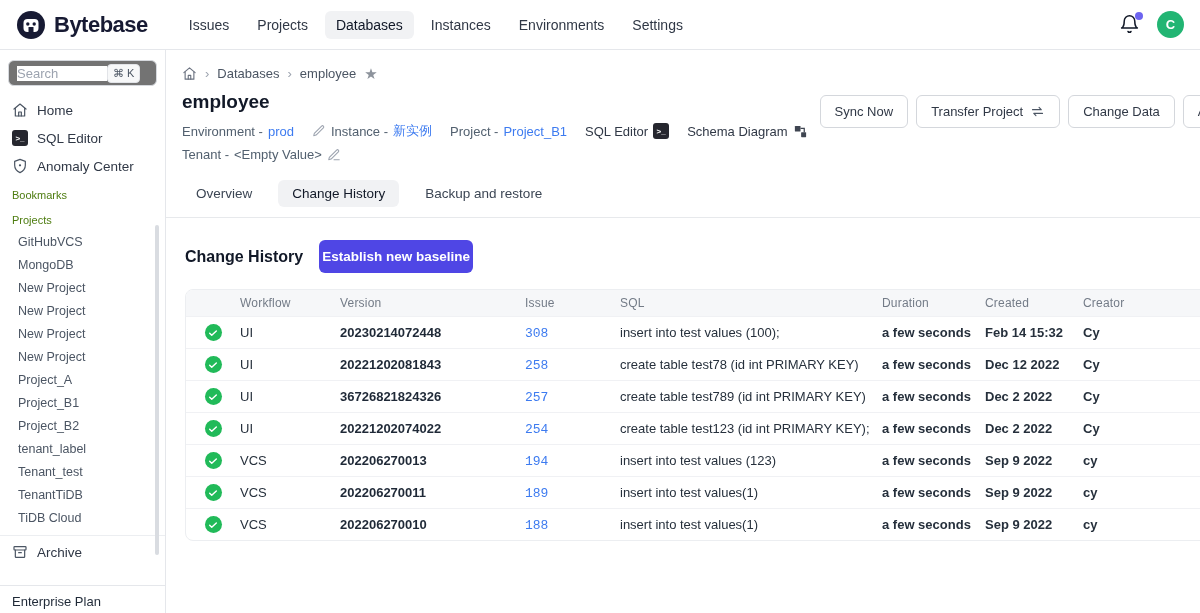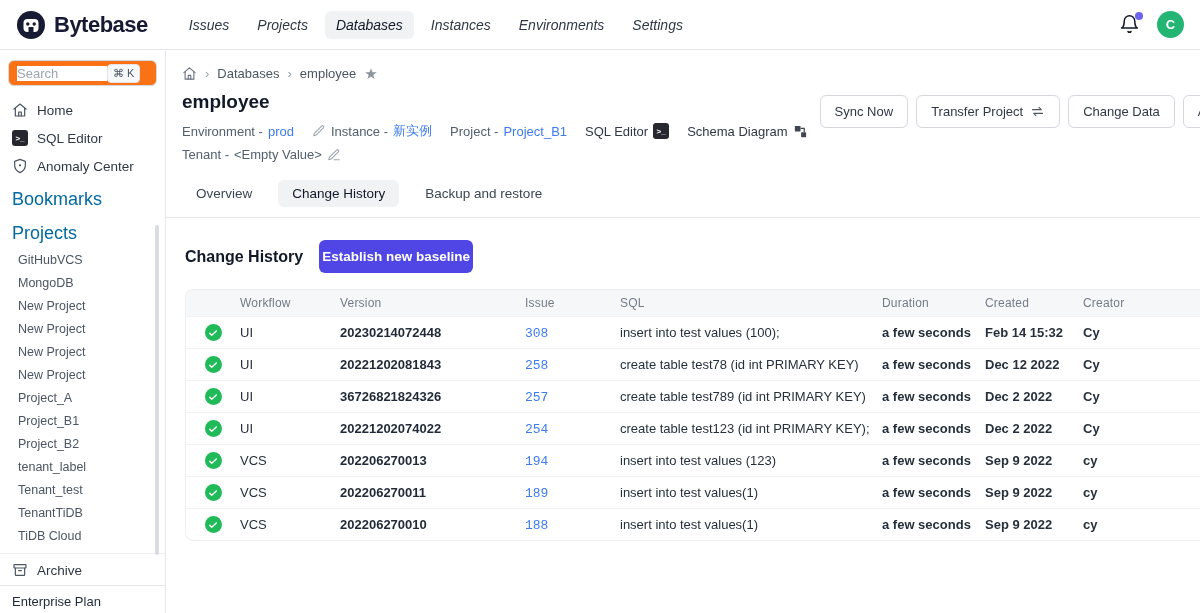--- a/index.html
+++ b/index.html
@@ -4,47 +4,47 @@
 <style>
   * { margin:0; padding:0; box-sizing:border-box; }
   html,body { width:1200px; height:613px; overflow:hidden; background:#fff;
     font-family:"Liberation Sans", sans-serif; color:#1f2937; }
 
   
   .navbar { height:50px; border-bottom:1px solid #e5e7eb; display:flex; align-items:center;
     padding:0 16px; background:#fff; }
   .brand { display:flex; align-items:center; gap:8px; margin-right:30px; }
   .brand-name { font-size:22px; font-weight:800; color:#171a33; letter-spacing:-0.5px; }
-  .main-nav { display:flex; align-items:flex-end; gap:6px; flex:1;font-style:italic; }
+  .main-nav { display:flex; align-items:flex-end; gap:6px; flex:1; }
   .nav-item { font-size:14px; color:#303846; padding:6px 11px; border-radius:6px; cursor:pointer; text-decoration:none; }
   .nav-item.active { background:#f1f2f4; color:#111827; }
   .nav-right { display:flex; align-items:center; gap:16px; }
   .bell-wrap { position:relative; width:22px; height:22px; }
   .bell-wrap svg { width:21px; height:21px; stroke:#111827; }
   .notif-dot { position:absolute; top:-2px; right:-2px; width:8px; height:8px; border-radius:50%; background:#6d64f0; }
   .avatar { width:27px; height:27px; border-radius:50%; background:#22b573; color:#fff; font-size:13px;
     font-weight:700; display:flex; align-items:center; justify-content:center; }
 
   
   .app { display:flex; height:563px; }
   .sidebar { width:166px; border-right:1px solid #e5e7eb; position:relative; padding-top:8px; flex:none; }
   .main { flex:1; position:relative; }
 
   
   .search-box { margin:2px 8px 10px 8px; height:26px; border:1px solid #d6d9de; border-radius:6px;
-    display:flex; align-items:center; padding:0 4px 0 8px; background:#f97316; }
+    display:flex; align-items:center; padding:0 4px 0 8px; background:#737373; }
   .search-box input { border:none; outline:none; width:90px; font-size:13px; color:#374151; font-family:inherit; }
   .search-box input::placeholder { color:#9ca3af; }
   .kbd { font-size:11px; color:#4b5563; border:1px solid #e2e4e8; background:#f7f8f9; border-radius:4px;
     padding:2px 5px; white-space:nowrap; }
   .side-item { display:flex; align-items:center; gap:9px; padding:6px 12px; font-size:13.5px; color:#303846; cursor:pointer; }
   .side-item svg { width:16px; height:16px; stroke:#4b5563; flex:none; }
   .sql-ic { width:16px; height:16px; border-radius:3px; background:#26272f; color:#fff; font-size:8px; font-weight:700;
     display:flex; align-items:center; justify-content:center; letter-spacing:0; flex:none; }
-  .side-label { font-size:18px; color:#0369a1; padding:9px 12px 4px 12px; }
+  .side-label { font-size:11px; color:#4d7c0f; padding:9px 12px 4px 12px; }
   .proj-item { font-size:12.5px; color:#4b5563; padding:4.5px 12px 4.5px 18px; cursor:pointer; }
   .side-divider { border-top:1px solid #eceef1; margin:6px 0 2px 0; }
   .side-scrollthumb { position:absolute; right:6px; top:175px; width:4px; height:330px; border-radius:2px; background:#d9dce1; }
   .side-footer { position:absolute; left:0; right:0; bottom:-6px; border-top:1px solid #e5e7eb; background:#fff;
     padding:8px 12px 10px 12px; font-size:13px; color:#1f2937; }
 
   
   .crumbs { display:flex; align-items:center; gap:8px; padding:16px 16px 0 16px; font-size:13px; color:#4b5563; }
   .crumbs svg { width:15px; height:15px; stroke:#6b7280; }
   .crumb-sep { color:#9ca3af; font-size:13px; }

